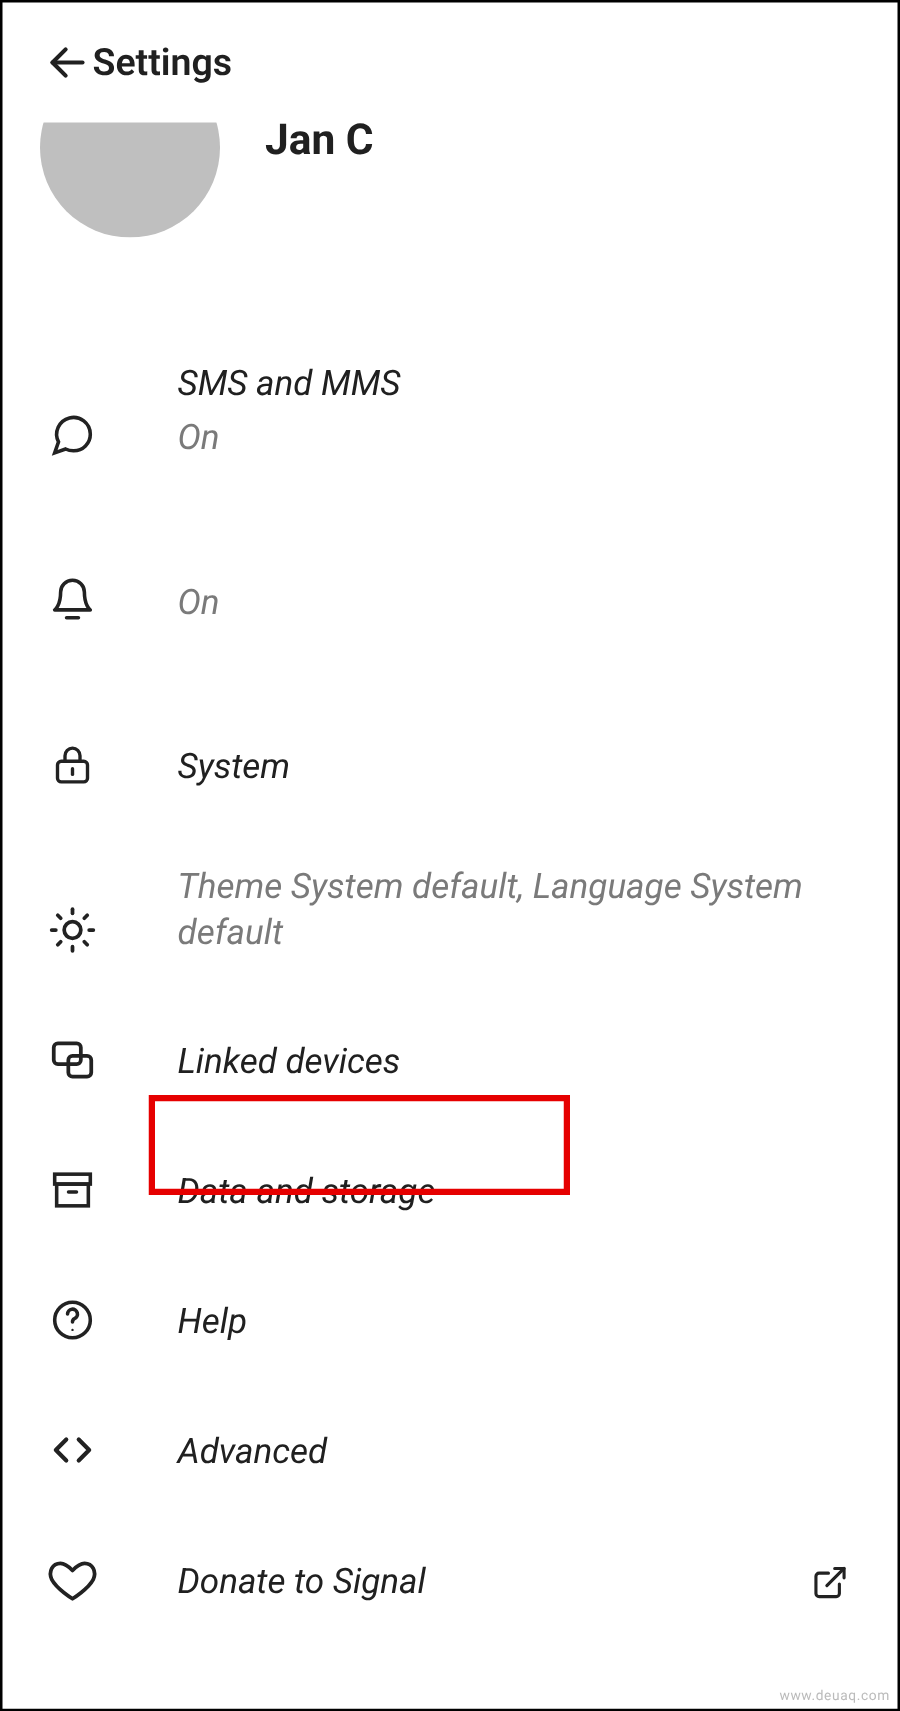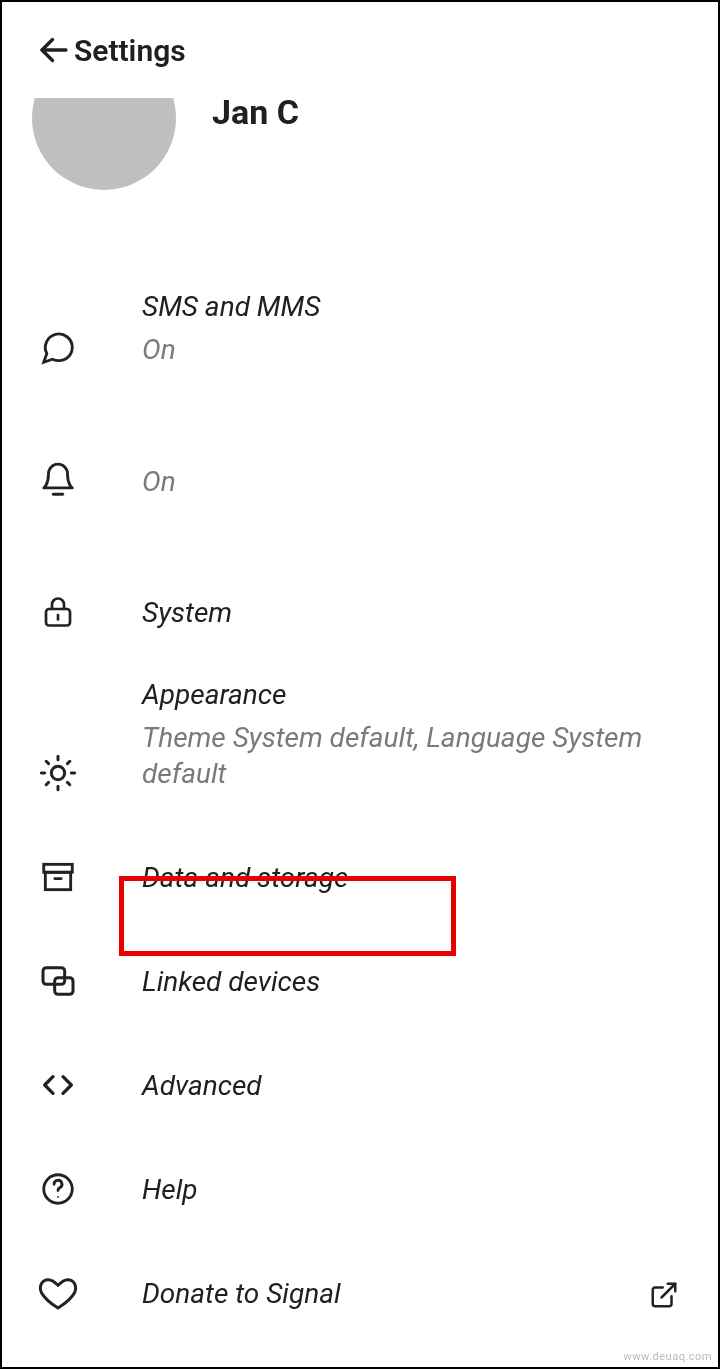--- a/index.html
+++ b/index.html
@@ -190,73 +190,72 @@
         <line x1="12" y1="20" x2="12" y2="22"></line>
         <line x1="4.93" y1="4.93" x2="6.34" y2="6.34"></line>
         <line x1="17.66" y1="17.66" x2="19.07" y2="19.07"></line>
         <line x1="2" y1="12" x2="4" y2="12"></line>
         <line x1="20" y1="12" x2="22" y2="12"></line>
         <line x1="4.93" y1="19.07" x2="6.34" y2="17.66"></line>
         <line x1="17.66" y1="6.34" x2="19.07" y2="4.93"></line>
       </svg>
     </div>
     <div class="texts">
-      <span class="label">Appearance</span>
       <span class="sub">Theme System default, Language System default</span>
     </div>
   </div>
 
+
+  <div class="row">
+    <div class="icon">
+      <svg width="40" height="40" viewBox="0 0 24 24" fill="none" stroke="#222" stroke-width="1.8" stroke-linejoin="round">
+        <rect x="3" y="4" width="13" height="10" rx="2"></rect>
+        <rect x="10" y="10" width="11" height="10" rx="2"></rect>
+      </svg>
+    </div>
+    <div class="texts">
+      <span class="label">Linked devices</span>
+    </div>
+  </div>
 
   <div class="row">
     <div class="icon">
       <svg width="38" height="38" viewBox="0 0 24 24" fill="none" stroke="#222" stroke-width="1.8" stroke-linecap="round">
         <rect x="3" y="4" width="18" height="5"></rect>
         <rect x="4" y="9" width="16" height="11"></rect>
         <line x1="10" y1="13" x2="14" y2="13"></line>
       </svg>
     </div>
     <div class="texts">
       <span class="label">Data and storage</span>
     </div>
   </div>
 
   <div class="row">
     <div class="icon">
-      <svg width="40" height="40" viewBox="0 0 24 24" fill="none" stroke="#222" stroke-width="1.8" stroke-linejoin="round">
-        <rect x="3" y="4" width="13" height="10" rx="2"></rect>
-        <rect x="10" y="10" width="11" height="10" rx="2"></rect>
-      </svg>
-    </div>
-    <div class="texts">
-      <span class="label">Linked devices</span>
-    </div>
-  </div>
-
-  <div class="row">
-    <div class="icon">
-      <svg width="40" height="40" viewBox="0 0 24 24" fill="none" stroke="#222" stroke-width="2" stroke-linecap="round" stroke-linejoin="round">
-        <polyline points="9 7 4 12 9 17"></polyline>
-        <polyline points="15 7 20 12 15 17"></polyline>
-      </svg>
-    </div>
-    <div class="texts">
-      <span class="label">Advanced</span>
-    </div>
-  </div>
-
-  <div class="row">
-    <div class="icon">
       <svg width="38" height="38" viewBox="0 0 24 24" fill="none" stroke="#222" stroke-width="1.8" stroke-linecap="round">
         <circle cx="12" cy="12" r="9"></circle>
         <path d="M9.5 9a2.5 2.5 0 1 1 3.5 2.3c-.9.4-1 .9-1 1.7"></path>
         <circle cx="12" cy="17" r="0.6" fill="#222" stroke="none"></circle>
       </svg>
     </div>
     <div class="texts">
       <span class="label">Help</span>
+    </div>
+  </div>
+
+  <div class="row">
+    <div class="icon">
+      <svg width="40" height="40" viewBox="0 0 24 24" fill="none" stroke="#222" stroke-width="2" stroke-linecap="round" stroke-linejoin="round">
+        <polyline points="9 7 4 12 9 17"></polyline>
+        <polyline points="15 7 20 12 15 17"></polyline>
+      </svg>
+    </div>
+    <div class="texts">
+      <span class="label">Advanced</span>
     </div>
   </div>
 
   <div class="row">
     <div class="icon">
       <svg width="40" height="40" viewBox="0 0 24 24" fill="none" stroke="#222" stroke-width="1.8" stroke-linejoin="round">
         <path d="M12 21s-7.5-4.6-10-9.3C.4 8 2.3 4 6.2 4c2.3 0 3.9 1.4 5.8 3.4C13.9 5.4 15.5 4 17.8 4 21.7 4 23.6 8 22 11.7 19.5 16.4 12 21 12 21z"></path>
       </svg>
     </div>
     <div class="texts">

